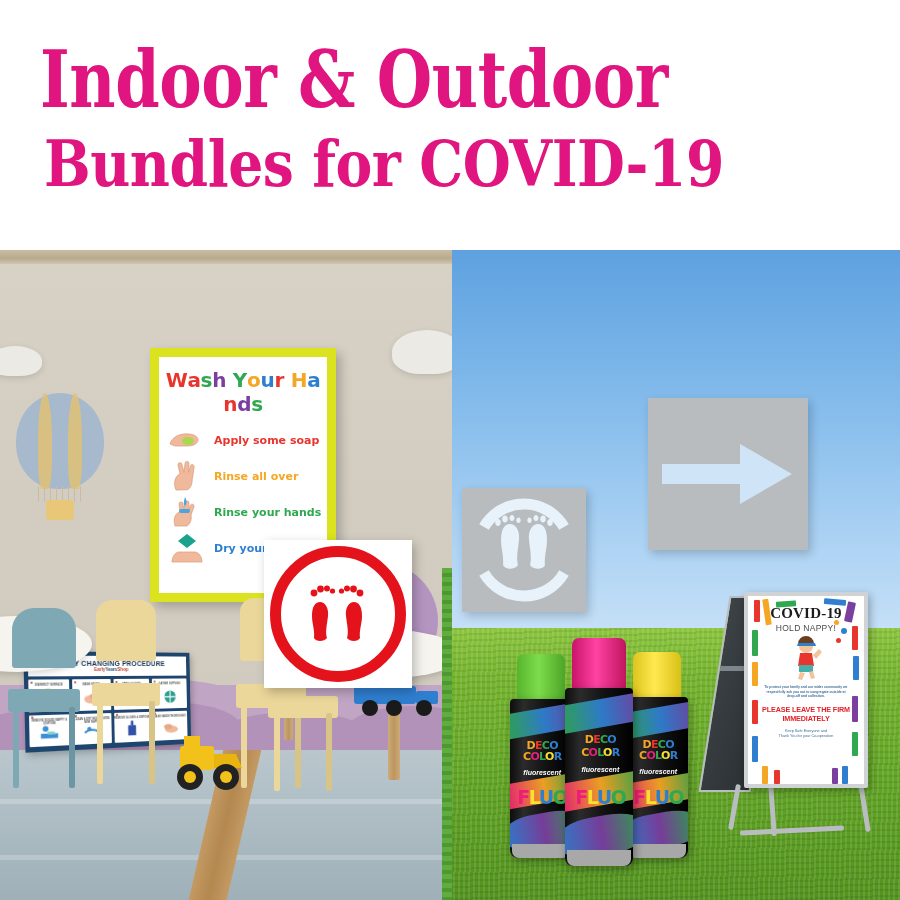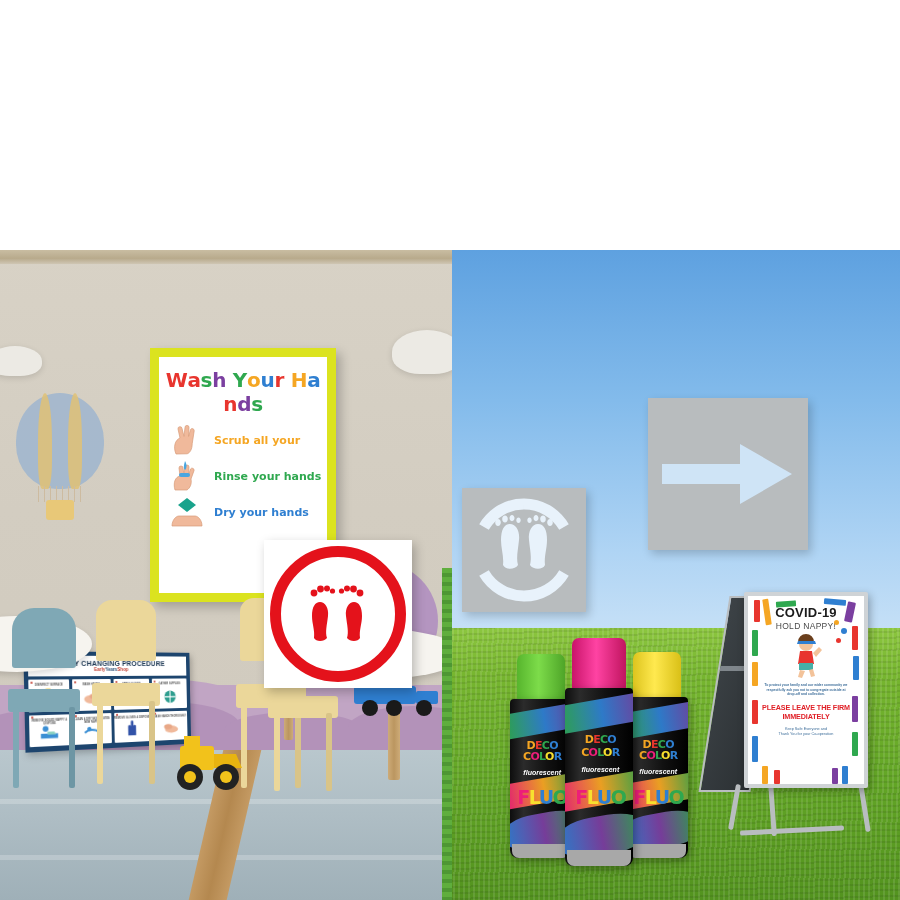--- a/index.html
+++ b/index.html
@@ -112,21 +112,21 @@
   .arrow-cut{position:absolute;left:12px;top:40px;width:136px;height:72px;}
   .aboard{position:absolute;left:262px;top:342px;width:170px;height:256px;}
   .ab-frame{position:absolute;left:30px;top:0;width:124px;height:196px;background:#cfd3d6;
     border-radius:2px;box-shadow:2px 3px 8px rgba(0,0,0,.3);padding:4px;box-sizing:border-box;}
   .ab-poster{width:100%;height:100%;background:#fff;position:relative;overflow:hidden;}
   .ab-back{position:absolute;left:0;top:4px;width:52px;height:196px;
     background:linear-gradient(100deg,#3c4246,#2b3033);transform:skewX(-9deg);
     border:2px solid #b9bdc0;box-sizing:border-box;}
   .ab-leg{position:absolute;background:#b9bdc0;border-radius:2px;}
   .ab-title{text-align:center;margin-top:9px;}
-  .ab-t1{font-size:13px;font-weight:bold;color:#1b1b1b;letter-spacing:.2px;}
+  .ab-t1{font-size:15px;font-weight:bold;color:#1b1b1b;letter-spacing:.2px;font-family:Liberation Serif, serif;}
   .ab-t2{font-size:8.5px;color:#4a4a4a;letter-spacing:.3px;margin-top:1px;}
   .ab-body{font-size:3.4px;color:#3f6f9b;text-align:center;line-height:4.6px;
     padding:0 16px;margin-top:4px;font-weight:600;}
   .ab-alert{font-size:7.2px;color:#e01f26;text-align:center;font-weight:bold;
     line-height:9px;margin-top:6px;letter-spacing:-.1px;}
   .ab-foot{font-size:3.8px;color:#3f6f9b;text-align:center;line-height:5.4px;margin-top:6px;}
   .crayon{position:absolute;border-radius:1px;}
   .can{position:absolute;bottom:0;}
   .can-body{position:absolute;left:0;bottom:0;width:100%;height:78%;
     background:linear-gradient(90deg,#0d0d0d 0%,#2b2b2b 22%,#111 60%,#000 100%);
@@ -141,20 +141,24 @@
     font-weight:bold;color:#fff;font-style:italic;}
   .cl3{position:absolute;left:6%;top:52%;width:92%;text-align:center;font-size:19px;
     font-weight:bold;letter-spacing:-1.5px;font-family:"DejaVu Sans","Liberation Sans",sans-serif;}
   .swoosh{position:absolute;left:-10%;width:130%;height:16%;transform:rotate(-10deg);opacity:.95;}
 </style>
 </head>
 <body>
 
 <div class="page">
 
+  <div class="header">
+    <div class="title-line title-1">Indoor &amp; Outdoor</div>
+    <div class="title-line title-2">Bundles for COVID-19</div>
+  </div>
 
   <div class="photos">
 
     <div class="pane pane-left">
       <div class="room-wall"></div>
       <div class="ceiling-trim"></div>
 
       <div class="scallop-band"></div>
       <div class="scallop sc-a" style="left:-30px;bottom:150px;width:150px;height:62px;"></div>
       <div class="scallop sc-a" style="left:96px;bottom:150px;width:160px;height:70px;"></div>
@@ -258,23 +262,31 @@
               </svg>
             </div>
         </div>
       </div>
 
       <div class="wash">
         <div class="wash-title" id="wash-title"><span style="color: rgb(232, 53, 46);">W</span><span style="color: rgb(232, 53, 46);">a</span><span style="color: rgb(47, 168, 79);">s</span><span style="color: rgb(123, 63, 160);">h</span><span style="color: rgb(0, 0, 0);">&nbsp;</span><span style="color: rgb(47, 168, 79);">Y</span><span style="color: rgb(245, 166, 35);">o</span><span style="color: rgb(47, 127, 209);">u</span><span style="color: rgb(232, 53, 46);">r</span><span style="color: rgb(0, 0, 0);">&nbsp;</span><span style="color: rgb(245, 166, 35);">H</span><span style="color: rgb(47, 127, 209);">a</span><span style="color: rgb(232, 53, 46);">n</span><span style="color: rgb(123, 63, 160);">d</span><span style="color: rgb(47, 168, 79);">s</span></div>
         <div class="wash-row">
           <div class="wash-ico">
             <svg viewBox="0 0 42 32" width="42" height="32">
+              <path d="M4 20c2-7 10-11 19-10 6 .6 9 3 9 6s-4 6-10 6H9z" fill="#f0b99b" stroke="#d79b79" stroke-width=".7"></path>
+              <ellipse cx="22" cy="17" rx="6" ry="4" fill="#a8d94a"></ellipse>
+            </svg></div>
+          <div class="wash-txt" style="color:#E8352E">Apply some soap</div>
+        </div>
+        <div class="wash-row">
+          <div class="wash-ico">
+            <svg viewBox="0 0 42 32" width="42" height="32">
               <path d="M10 30c-3-7-1-14 4-16l-2-9a2 2 0 014-.6l2 8 1-9a2 2 0 014 0l-.4 9 2-7a2 2 0 013.6 1.4l-2 13c0 5-2 9-5 10z" fill="#f0b99b" stroke="#d79b79" stroke-width=".7"></path>
             </svg></div>
-          <div class="wash-txt" style="color:#F5A623">Scrub all your</div>
+          <div class="wash-txt" style="color:#F5A623">Rinse all over</div>
         </div>
         <div class="wash-row">
           <div class="wash-ico">
             <svg viewBox="0 0 42 32" width="42" height="32">
               <path d="M9 30c-2-7 0-13 5-14l-1-8a2 2 0 014 0l1 7 1-8a2 2 0 014 0l-.5 8 2-6a2 2 0 013.6 1.4L25 19c1 5-1 9-4 11z" fill="#f0b99b" stroke="#d79b79" stroke-width=".7"></path>
               <path d="M19 1c-1 4-2 7 0 9 2-2 2-6 0-9z" fill="#49a6e0"></path>
               <rect x="13" y="13" width="11" height="4" rx="2" fill="#49a6e0"></rect>
             </svg></div>
           <div class="wash-txt" style="color:#2FA84F">Rinse your hands</div>
         </div>

